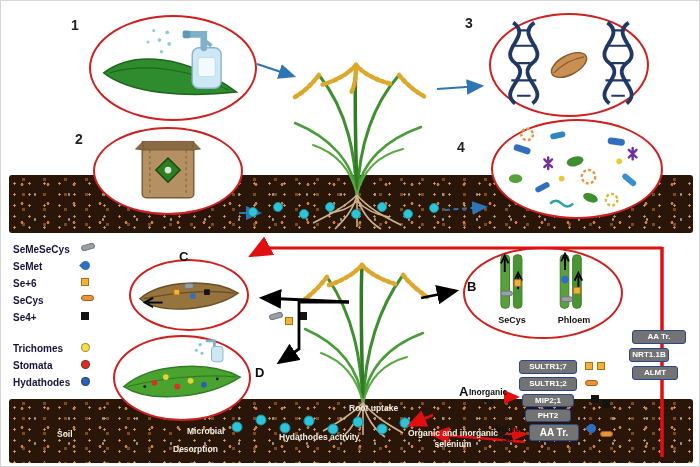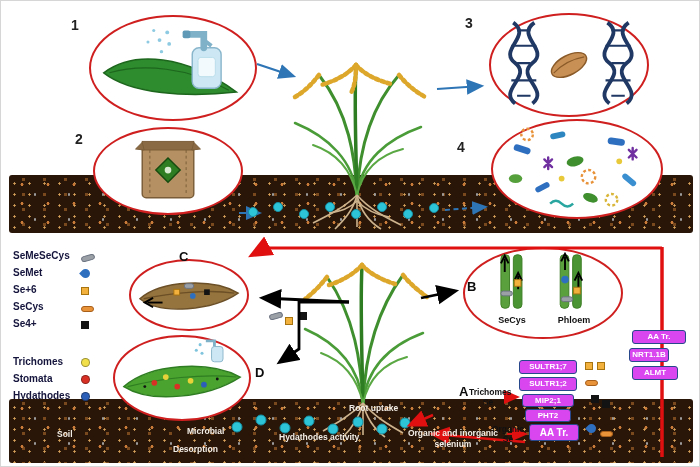--- a/index.html
+++ b/index.html
@@ -14,28 +14,28 @@
     background-size:26px 19px,34px 25px,21px 15px,15px 11px;
     background-position:0 0,9px 7px,4px 12px,13px 3px;}
   #soil-top{top:174px;height:58px}
   #soil-bot{top:398px;height:64px}
   .rc{position:absolute;border:2.5px solid #cf1f1f;border-radius:50%;background:#fff}
   .rc svg{display:block;width:100%;height:100%}
   .num{position:absolute;font-size:14px;font-weight:bold;color:#222}
   .letter{position:absolute;font-size:13px;font-weight:bold;color:#0d0d0d}
   .ov{position:absolute;left:0;top:0;pointer-events:none}
   .pl{position:absolute}
-  .bbox{position:absolute;background:#d946ef;border:1px solid #27488a;border-radius:3px;color:#fff;
+  .bbox{position:absolute;background:#737373;border:1px solid #27488a;border-radius:3px;color:#fff;
         font-weight:bold;font-size:8px;display:flex;align-items:center;justify-content:center;line-height:1}
   .bbox.big{font-size:10px}
   .soiltxt{position:absolute;color:#f2ede6;font-size:8.5px;font-weight:bold;text-align:center;line-height:1.25}
   .ann{position:absolute;color:#111;font-size:8.5px;font-weight:bold;text-align:center;line-height:1.15}
   #legend{position:absolute;left:12px;top:243px}
-  .lrow{display:flex;align-items:flex-end;height:17px}
-  .lrow.gap{margin-top:21px}
+  .lrow{display:flex;align-items:flex-start;height:17px}
+  .lrow.gap{margin-top:14px}
   .llabel{font-size:10px;font-weight:bold;color:#14143c;width:68px}
   .ic{display:inline-block}
   .abs{position:absolute}
   .sqo{width:8px;height:8px;background:#f2b03c;border:1px solid #a87410}
   .sqk{width:8px;height:8px;background:#131313}
   .pilg{width:14px;height:6px;border-radius:3px;background:#9aa0a6;border:1px solid #6b7280;transform:rotate(-15deg)}
   .pilo{width:13px;height:6px;border-radius:3px;background:#e8923a;border:1px solid #a85f1a}
   .drp{width:9px;height:9px;background:#2e6fc0;border-radius:0 50% 50% 50%;transform:rotate(-45deg)}
   .dotc{width:9px;height:9px;border-radius:50%;border:1px solid rgba(0,0,0,.35)}
   .dy{background:#f2e04a}.dr{background:#d93025}.db{background:#2b5fb8}
@@ -351,21 +351,21 @@
 
   <span class="ic sqo abs" style="left:584px;top:361px"></span>
   <span class="ic sqo abs" style="left:596px;top:361px"></span>
   <span class="ic pilo abs" style="left:584px;top:379px"></span>
   <span class="ic sqk abs" style="left:590px;top:394px"></span>
   <span class="ic sqk abs" style="left:601px;top:399px"></span>
   <span class="ic drp abs" style="left:586px;top:423px"></span>
   <span class="ic pilo abs" style="left:599px;top:430px"></span>
 
   <div class="letter" style="left:458px;top:383px">A</div>
-  <div class="ann" style="left:468px;top:387px;width:38px">Trichomes Se</div>
+  <div class="ann" style="left:468px;top:387px;width:38px">Inorganic Se</div>
   <div class="ann" style="left:488px;top:424px;width:38px">Organic Se</div>
 
   <div class="soiltxt" style="left:56px;top:428px">Soil</div>
   <div class="soiltxt" style="left:186px;top:425px">Microbial</div>
   <div class="soiltxt" style="left:172px;top:443px">Desorption</div>
   <div class="soiltxt" style="left:278px;top:431px">Hydathodes activity</div>
   <div class="soiltxt" style="left:348px;top:402px">Root uptake</div>
   <div class="soiltxt" style="left:404px;top:427px;width:96px">Organic and inorganic selenium</div>
 
 </div>

